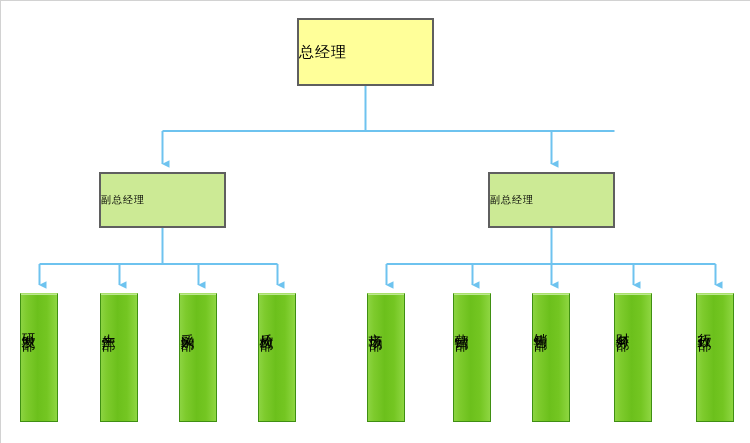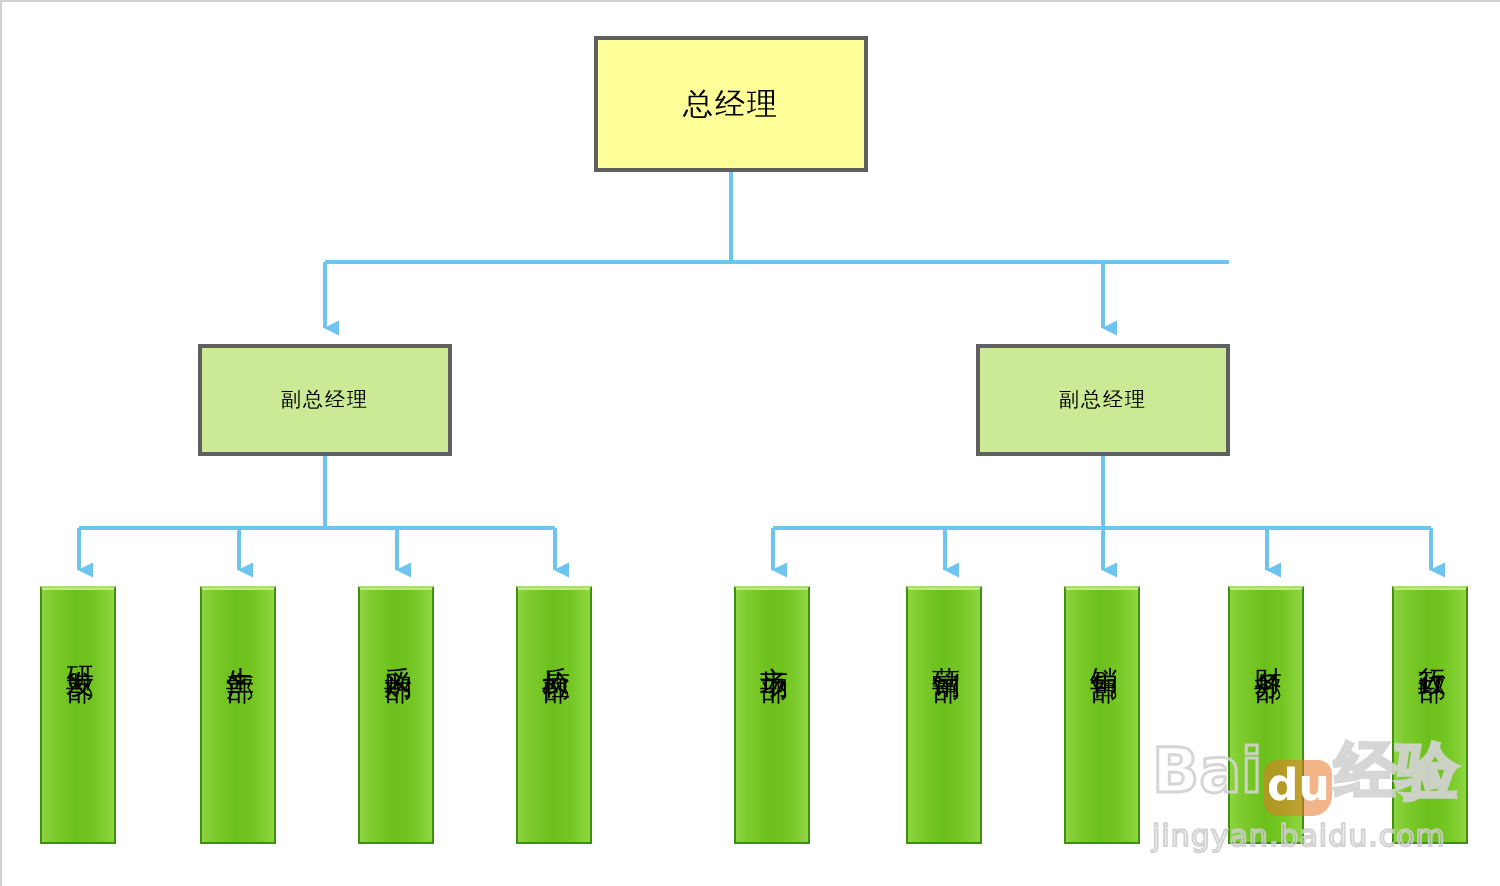--- a/index.html
+++ b/index.html
@@ -25,21 +25,20 @@
     width: 750px;
     height: 443px;
   }
 
   
   .node {
     position: absolute;
     box-sizing: border-box;
     display: flex;
     align-items: center;
-    justify-content: center;
     color: #000000;
     z-index: 3;
     font-family: Liberation Serif, serif;
   }
 
   .node-ceo {
     background: #ffff99;
     border: 2px solid #5f5f5f;
     font-size: 15px;
     letter-spacing: 1px;
@@ -186,18 +185,14 @@
   <div class="node node-dept" id="node-dept-sales" style="left: 531px; top: 292px; width: 38px; height: 129px;">
     <span class="vtext">销售部</span>
   </div>
   <div class="node node-dept" id="node-dept-finance" style="left: 613px; top: 292px; width: 38px; height: 129px;">
     <span class="vtext">财务部</span>
   </div>
   <div class="node node-dept" id="node-dept-admin" style="left: 695px; top: 292px; width: 38px; height: 129px;">
     <span class="vtext">行政部</span>
   </div>
 
-  <div id="watermark">
-    <div class="wm-main"><span>Bai</span><span class="wm-du">du</span><span>经验</span></div>
-    <div class="wm-sub">jingyan.baidu.com</div>
-  </div>
 
 </div>
 
 </body></html>

